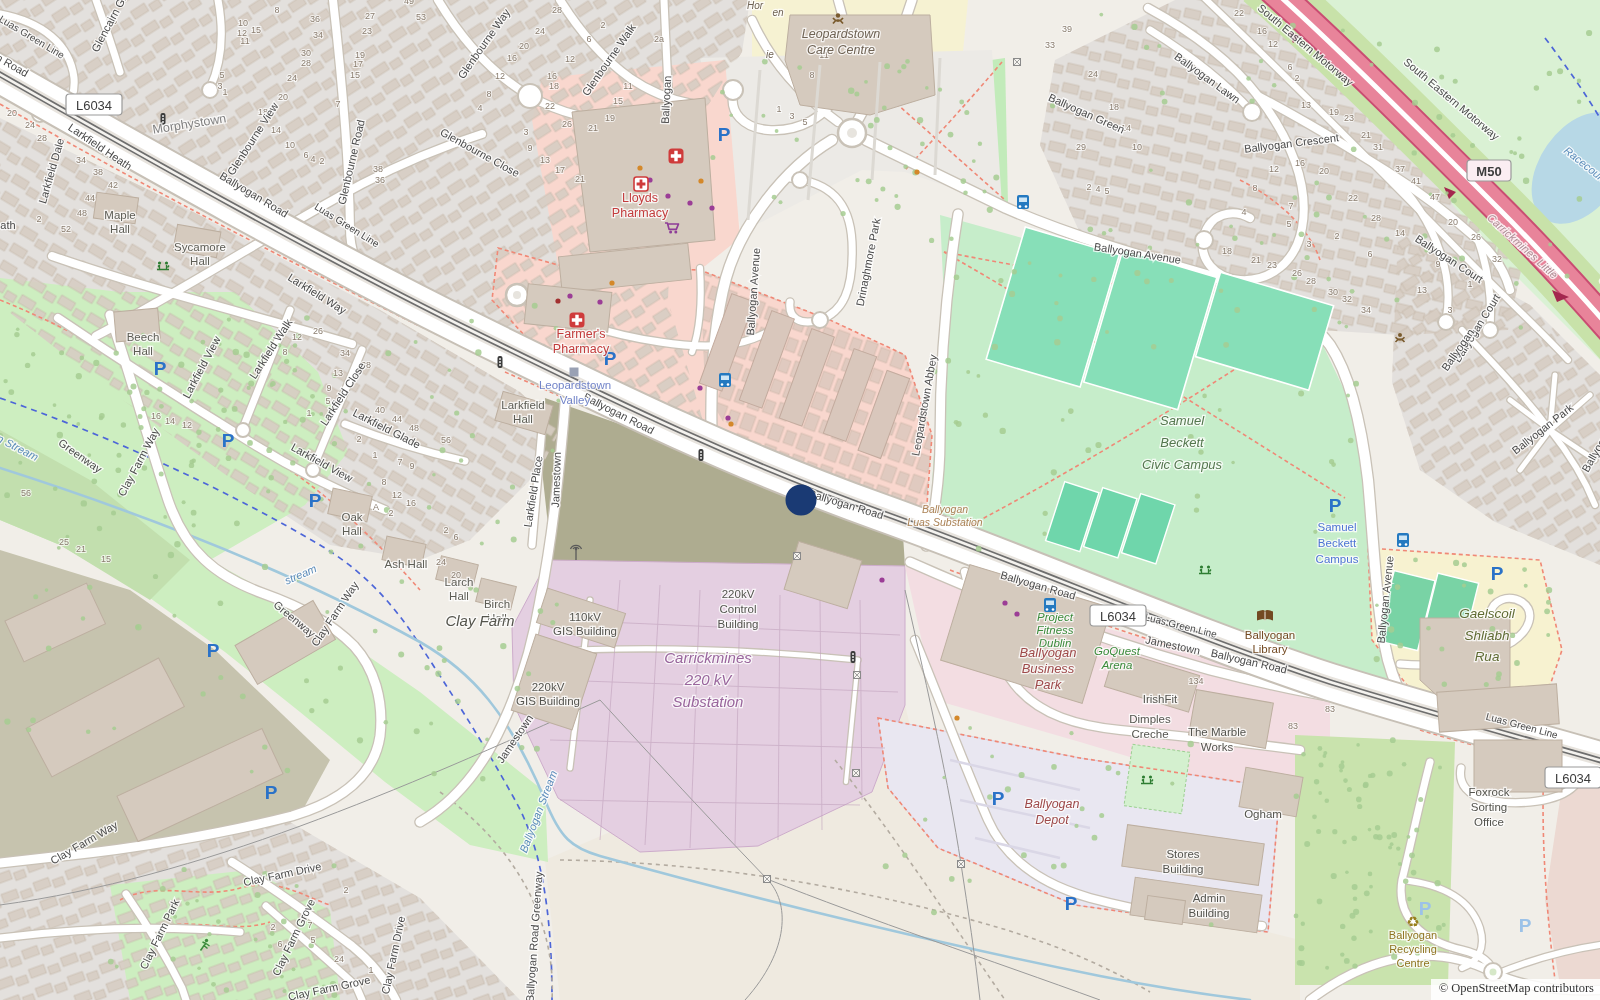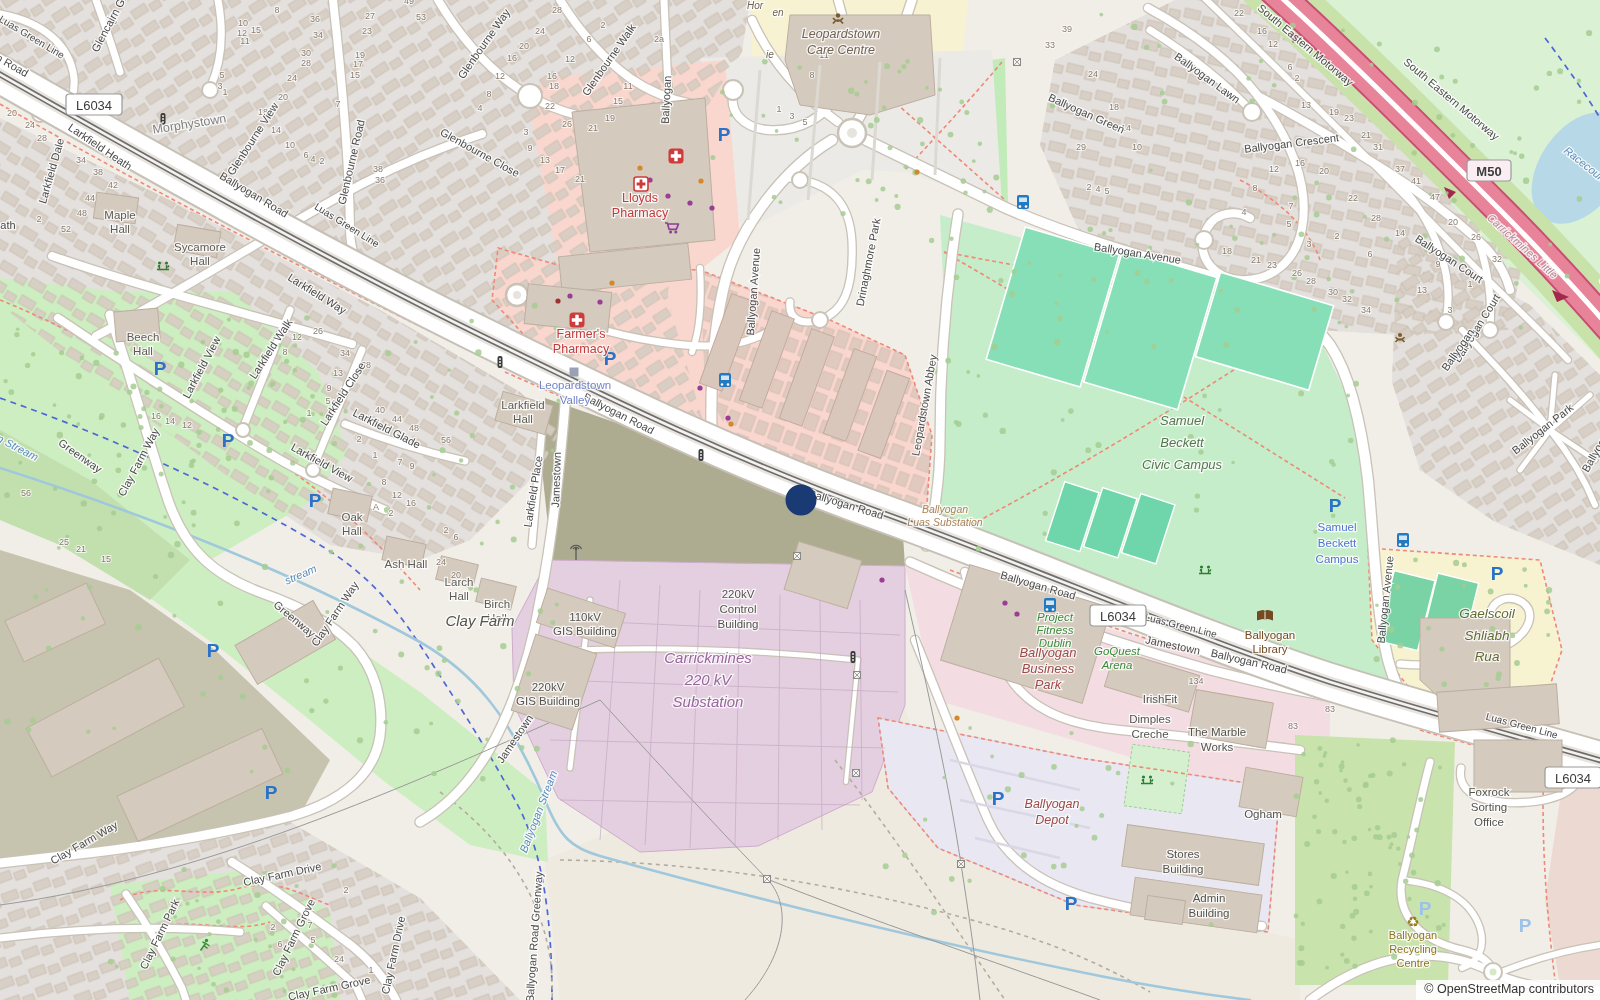--- a/index.html
+++ b/index.html
@@ -26,21 +26,21 @@
   text.water{fill:#5b8cba;font-style:italic}
   text.boundary{fill:#b08f97;font-style:italic}
   text.hn{font-size:9px;fill:#8a7d6f;stroke-width:2px;paint-order:stroke;stroke:#fff;stroke-opacity:.7;text-anchor:middle;font-family:"Liberation Sans",sans-serif}
   .rdash{fill:none;stroke:#f08876;stroke-width:1.6;stroke-dasharray:4 3}
   .gdash{fill:none;stroke:#b3aba0;stroke-width:1.6;stroke-dasharray:4 4}
   .bdash{fill:none;stroke:#4d66d8;stroke-width:1.7;stroke-dasharray:6 5}
   .stream{fill:none;stroke:#a0c8dc;stroke-width:2.6;stroke-linecap:round}
   .pw{fill:none;stroke:#9a9a9a;stroke-width:1}
   .bld{fill:#d5cabe;stroke:#bdafa0;stroke-width:1}
   .bldp{fill:#d9c7bc;stroke:#c3ab9e;stroke-width:1}
-  #attribution{position:absolute;right:0;bottom:0;background:rgba(255,255,255,.85);padding:2px 6px 4px 8px;font-size:12.5px;color:#333;}
+  #attribution{position:absolute;right:0;bottom:0;background:rgba(255,255,255,.85);padding:2px 6px 4px 8px;font-size:12.5px;color:#333;font-family:Liberation Serif, serif;}
 </style>
 </head>
 <body>
 
 <div id="stage">
 <svg id="map" width="1600" height="1000" viewBox="0 0 1600 1000">
   <defs>
     <pattern id="hpA" width="34" height="20" patternUnits="userSpaceOnUse" patternTransform="rotate(-33)">
       <rect x="1" y="1" width="16" height="9" fill="#d7cdc3" stroke="#c3b6a7" stroke-width=".7"></rect>
       <rect x="20" y="5" width="11" height="8" fill="#d7cdc3" stroke="#c3b6a7" stroke-width=".7"></rect>

